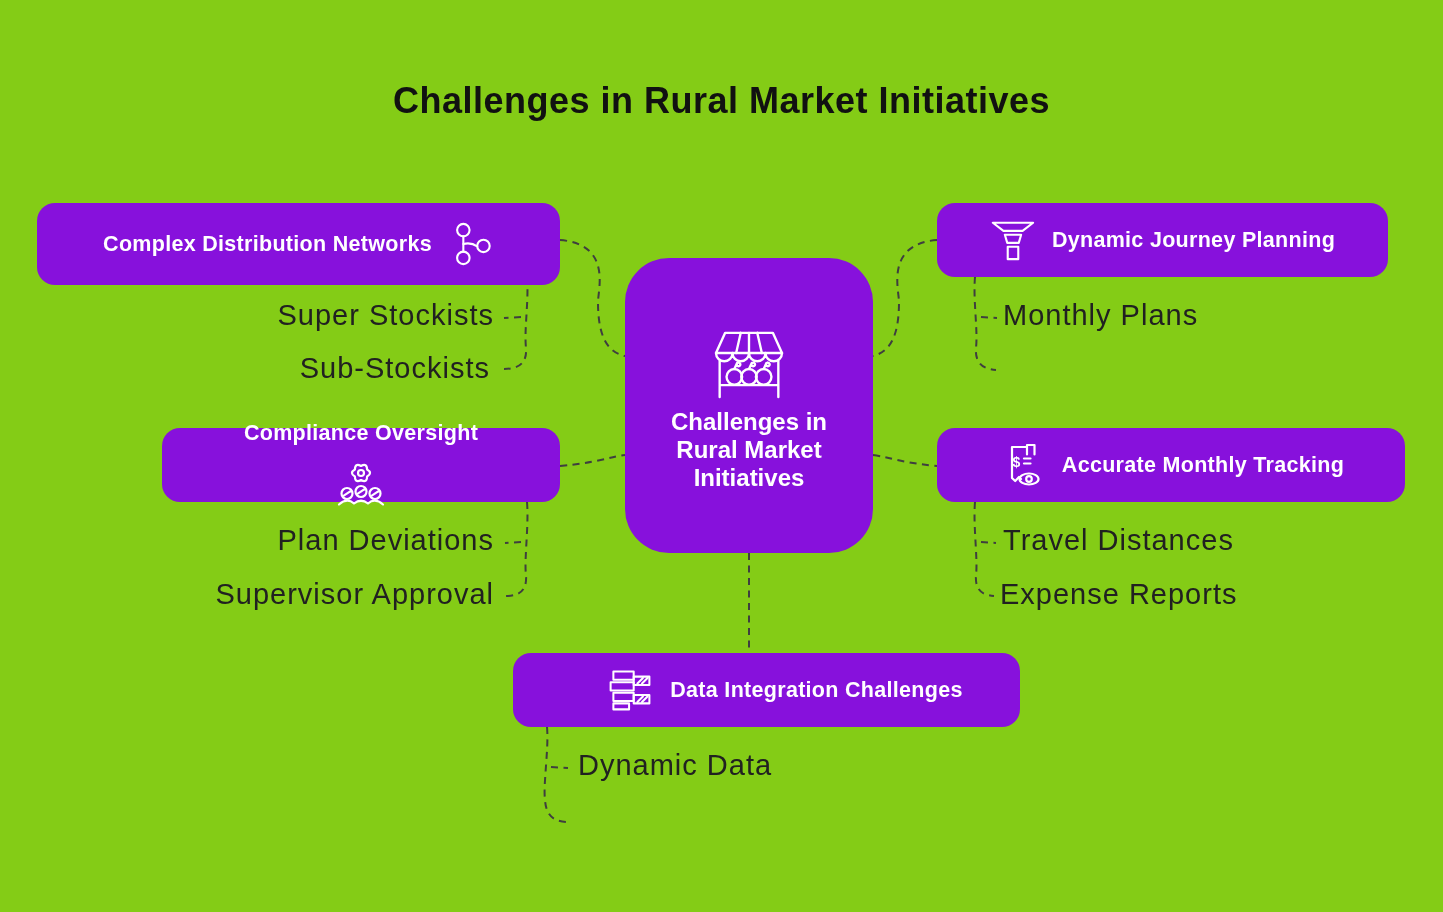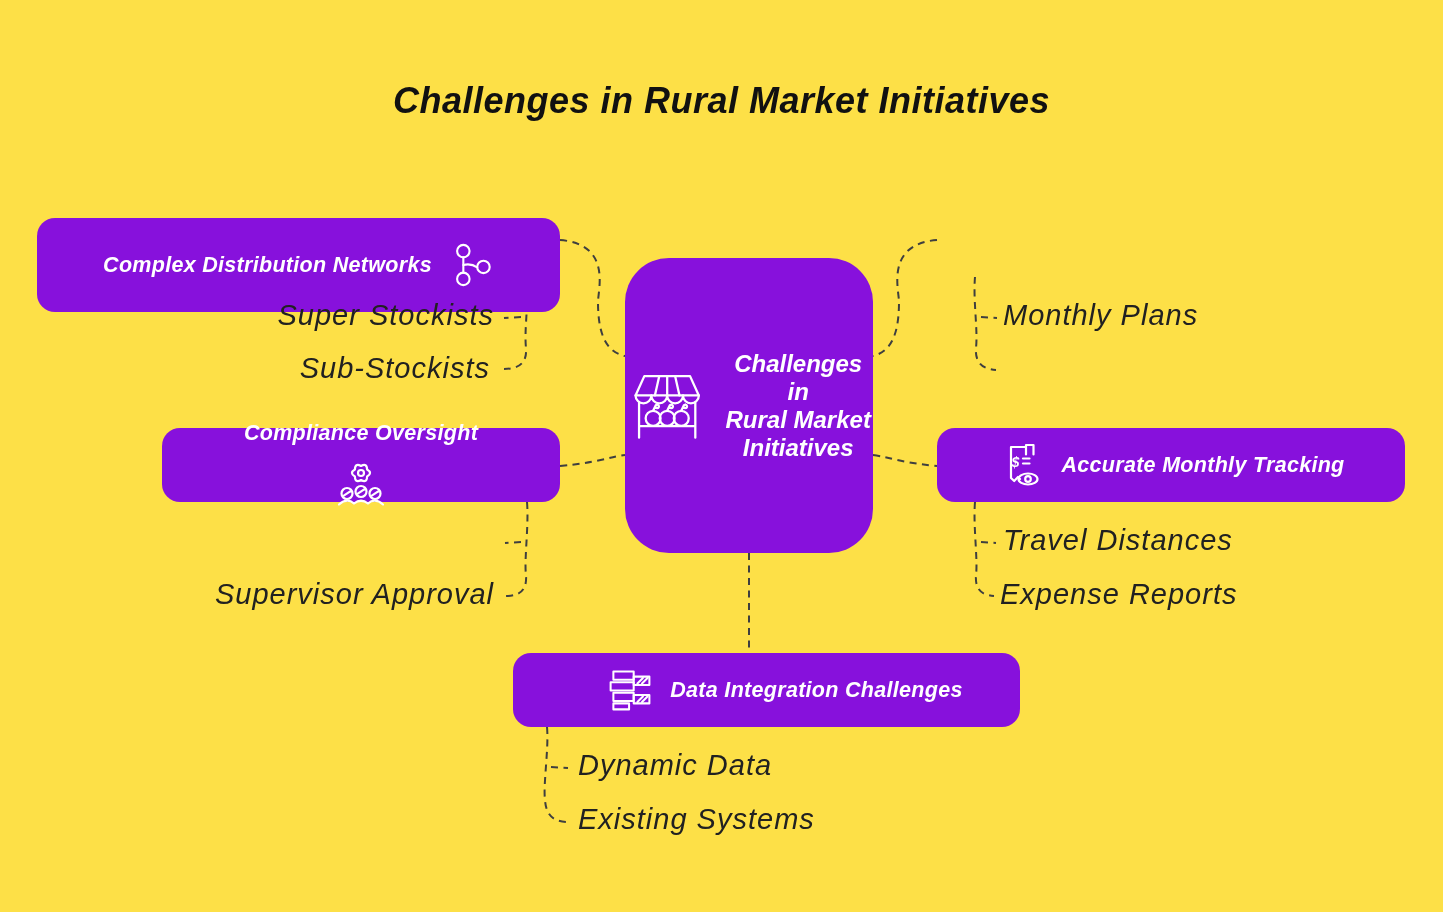--- a/index.html
+++ b/index.html
@@ -1,29 +1,29 @@
 <!DOCTYPE html>
 <html style="--purple: #8711DC; --connector: #3F3F3F; --title: #111111; --item_text: #212121;"><head>
 <meta charset="utf-8">
 <style>
   html,body{margin:0;padding:0;background:#ffffff;}
-  .stage{position:relative;width:1443px;height:912px;background:#fde047;overflow:hidden;
-         font-family:"Liberation Sans", sans-serif;font-style:italic;}
+  .stage{position:relative;width:1443px;height:912px;background:#84cc16;overflow:hidden;
+         font-family:"Liberation Sans", sans-serif;}
   .title{position:absolute;left:0;top:80px;width:1443px;margin:0;text-align:center;
          font-size:36px;font-weight:800;letter-spacing:.5px;color:var(--title,#111);}
   .connectors{position:absolute;left:0;top:0;width:1443px;height:912px;pointer-events:none;}
   .connectors path{fill:none;stroke:var(--connector,#3f3f3f);stroke-width:2;stroke-dasharray:7 5.5;}
   .branch-box{position:absolute;display:flex;align-items:center;justify-content:center;gap:16px;
          background:var(--purple,#8711DC);border-radius:18px;color:#fff;}
   .branch-label{font-size:21.5px;font-weight:bold;letter-spacing:.3px;white-space:nowrap;}
   .b-icon{flex:0 0 auto;display:block;}
   .b-icon *{fill:none;stroke:#fff;stroke-width:2.2;stroke-linecap:round;stroke-linejoin:round;}
   .center-node{position:absolute;left:625px;top:258px;width:248px;height:295px;border-radius:44px;
-         background:var(--purple,#8711DC);display:flex;flex-direction:row;align-items:center;
-         justify-content:center;gap:14px;}
+         background:var(--purple,#8711DC);display:flex;flex-direction:column;align-items:center;
+         justify-content:center;gap:0;}
   .center-icon *{fill:none;stroke:#fff;stroke-width:2.6;stroke-linecap:round;stroke-linejoin:round;}
   .center-label{color:#fff;font-weight:bold;font-size:24px;line-height:28px;text-align:center;}
   .sub-item{position:absolute;font-size:29px;font-weight:300;letter-spacing:1px;
          color:var(--item_text,#212121);white-space:nowrap;}
   .r-align{text-align:right;}
 </style>
 </head>
 <body>
 
 <div class="stage">
@@ -57,31 +57,39 @@
       <path d="M 48 53.5 L 51 47 M 52.5 46.5 a 2 2 0 1 0 .1 0"></path>
       <path d="M 64 53.5 L 67 47 M 68.5 46.5 a 2 2 0 1 0 .1 0"></path>
     </svg>
     <div class="center-label">
       <div>Challenges in</div>
       <div>Rural Market</div>
       <div>Initiatives</div>
     </div>
   </div>
 
-  <div class="branch-box" style="left:37px;top:218px;width:523px;height:94px;">
+  <div class="branch-box" style="left:37px;top:203px;width:523px;height:82px;">
     <span class="branch-label">Complex Distribution Networks</span>
     <svg class="b-icon" width="46" height="46" viewBox="0 0 48 48">
       <circle cx="16" cy="9.5" r="6.5"></circle>
       <circle cx="16" cy="38.5" r="6.5"></circle>
       <circle cx="37" cy="26" r="6.5"></circle>
       <line x1="16" y1="16" x2="16" y2="32"></line>
       <path d="M 16 24 q 8 -2 14.5 2.5"></path>
     </svg>
   </div>
 
+  <div class="branch-box" style="left:937px;top:203px;width:451px;height:74px;">
+    <svg class="b-icon" width="46" height="46" viewBox="0 0 48 48">
+      <polygon points="3,6 45,6 34,14.5 14,14.5"></polygon>
+      <polygon points="15.5,18.5 32.5,18.5 30,27 18,27"></polygon>
+      <rect x="18.5" y="31" width="11" height="13"></rect>
+    </svg>
+    <span class="branch-label">Dynamic Journey Planning</span>
+  </div>
 
   <div class="branch-box" style="left:162px;top:428px;width:398px;height:74px;flex-direction:column;">
     <span class="branch-label">Compliance Oversight</span>
     <svg class="b-icon" width="48" height="48" viewBox="0 0 48 48">
       <path d="M 30.1 7.5 Q 36 11 30.1 14.5 Q 30 21.4 24 18 Q 18 21.4 17.9 14.5 Q 12 11 17.9 7.5 Q 18 0.6 24 4 Q 30 0.6 30.1 7.5 Z"></path>
       <circle cx="24" cy="11" r="3"></circle>
       <circle cx="10" cy="31.5" r="5.5"></circle>
       <circle cx="24" cy="29.5" r="5.5"></circle>
       <circle cx="38" cy="31.5" r="5.5"></circle>
       <line x1="6.8" y1="33.6" x2="13.2" y2="29.4"></line>
@@ -115,22 +123,22 @@
       <line x1="39" y1="17" x2="45" y2="11"></line>
       <rect x="30" y="29.5" width="17" height="9"></rect>
       <line x1="34" y1="37" x2="40" y2="31"></line>
       <line x1="39" y1="37" x2="45" y2="31"></line>
     </svg>
     <span class="branch-label">Data Integration Challenges</span>
   </div>
 
   <div class="sub-item r-align" style="right:949px;top:299px;">Super Stockists</div>
   <div class="sub-item r-align" style="right:953px;top:352px;margin-left:8px;">Sub-Stockists</div>
+  <div class="sub-item r-align" style="right:949px;top:524px;">Plan Deviations</div>
   <div class="sub-item r-align" style="right:949px;top:578px;">Supervisor Approval</div>
 
   <div class="sub-item" style="left:1003px;top:299px;">Monthly Plans</div>
   <div class="sub-item" style="left:1003px;top:524px;">Travel Distances</div>
   <div class="sub-item" style="left:1000px;top:578px;">Expense Reports</div>
 
   <div class="sub-item" style="left:578px;top:749px;">Dynamic Data</div>
-  <div class="sub-item" style="left:578px;top:803px;">Existing Systems</div>
 
 </div>
 
 </body></html>

